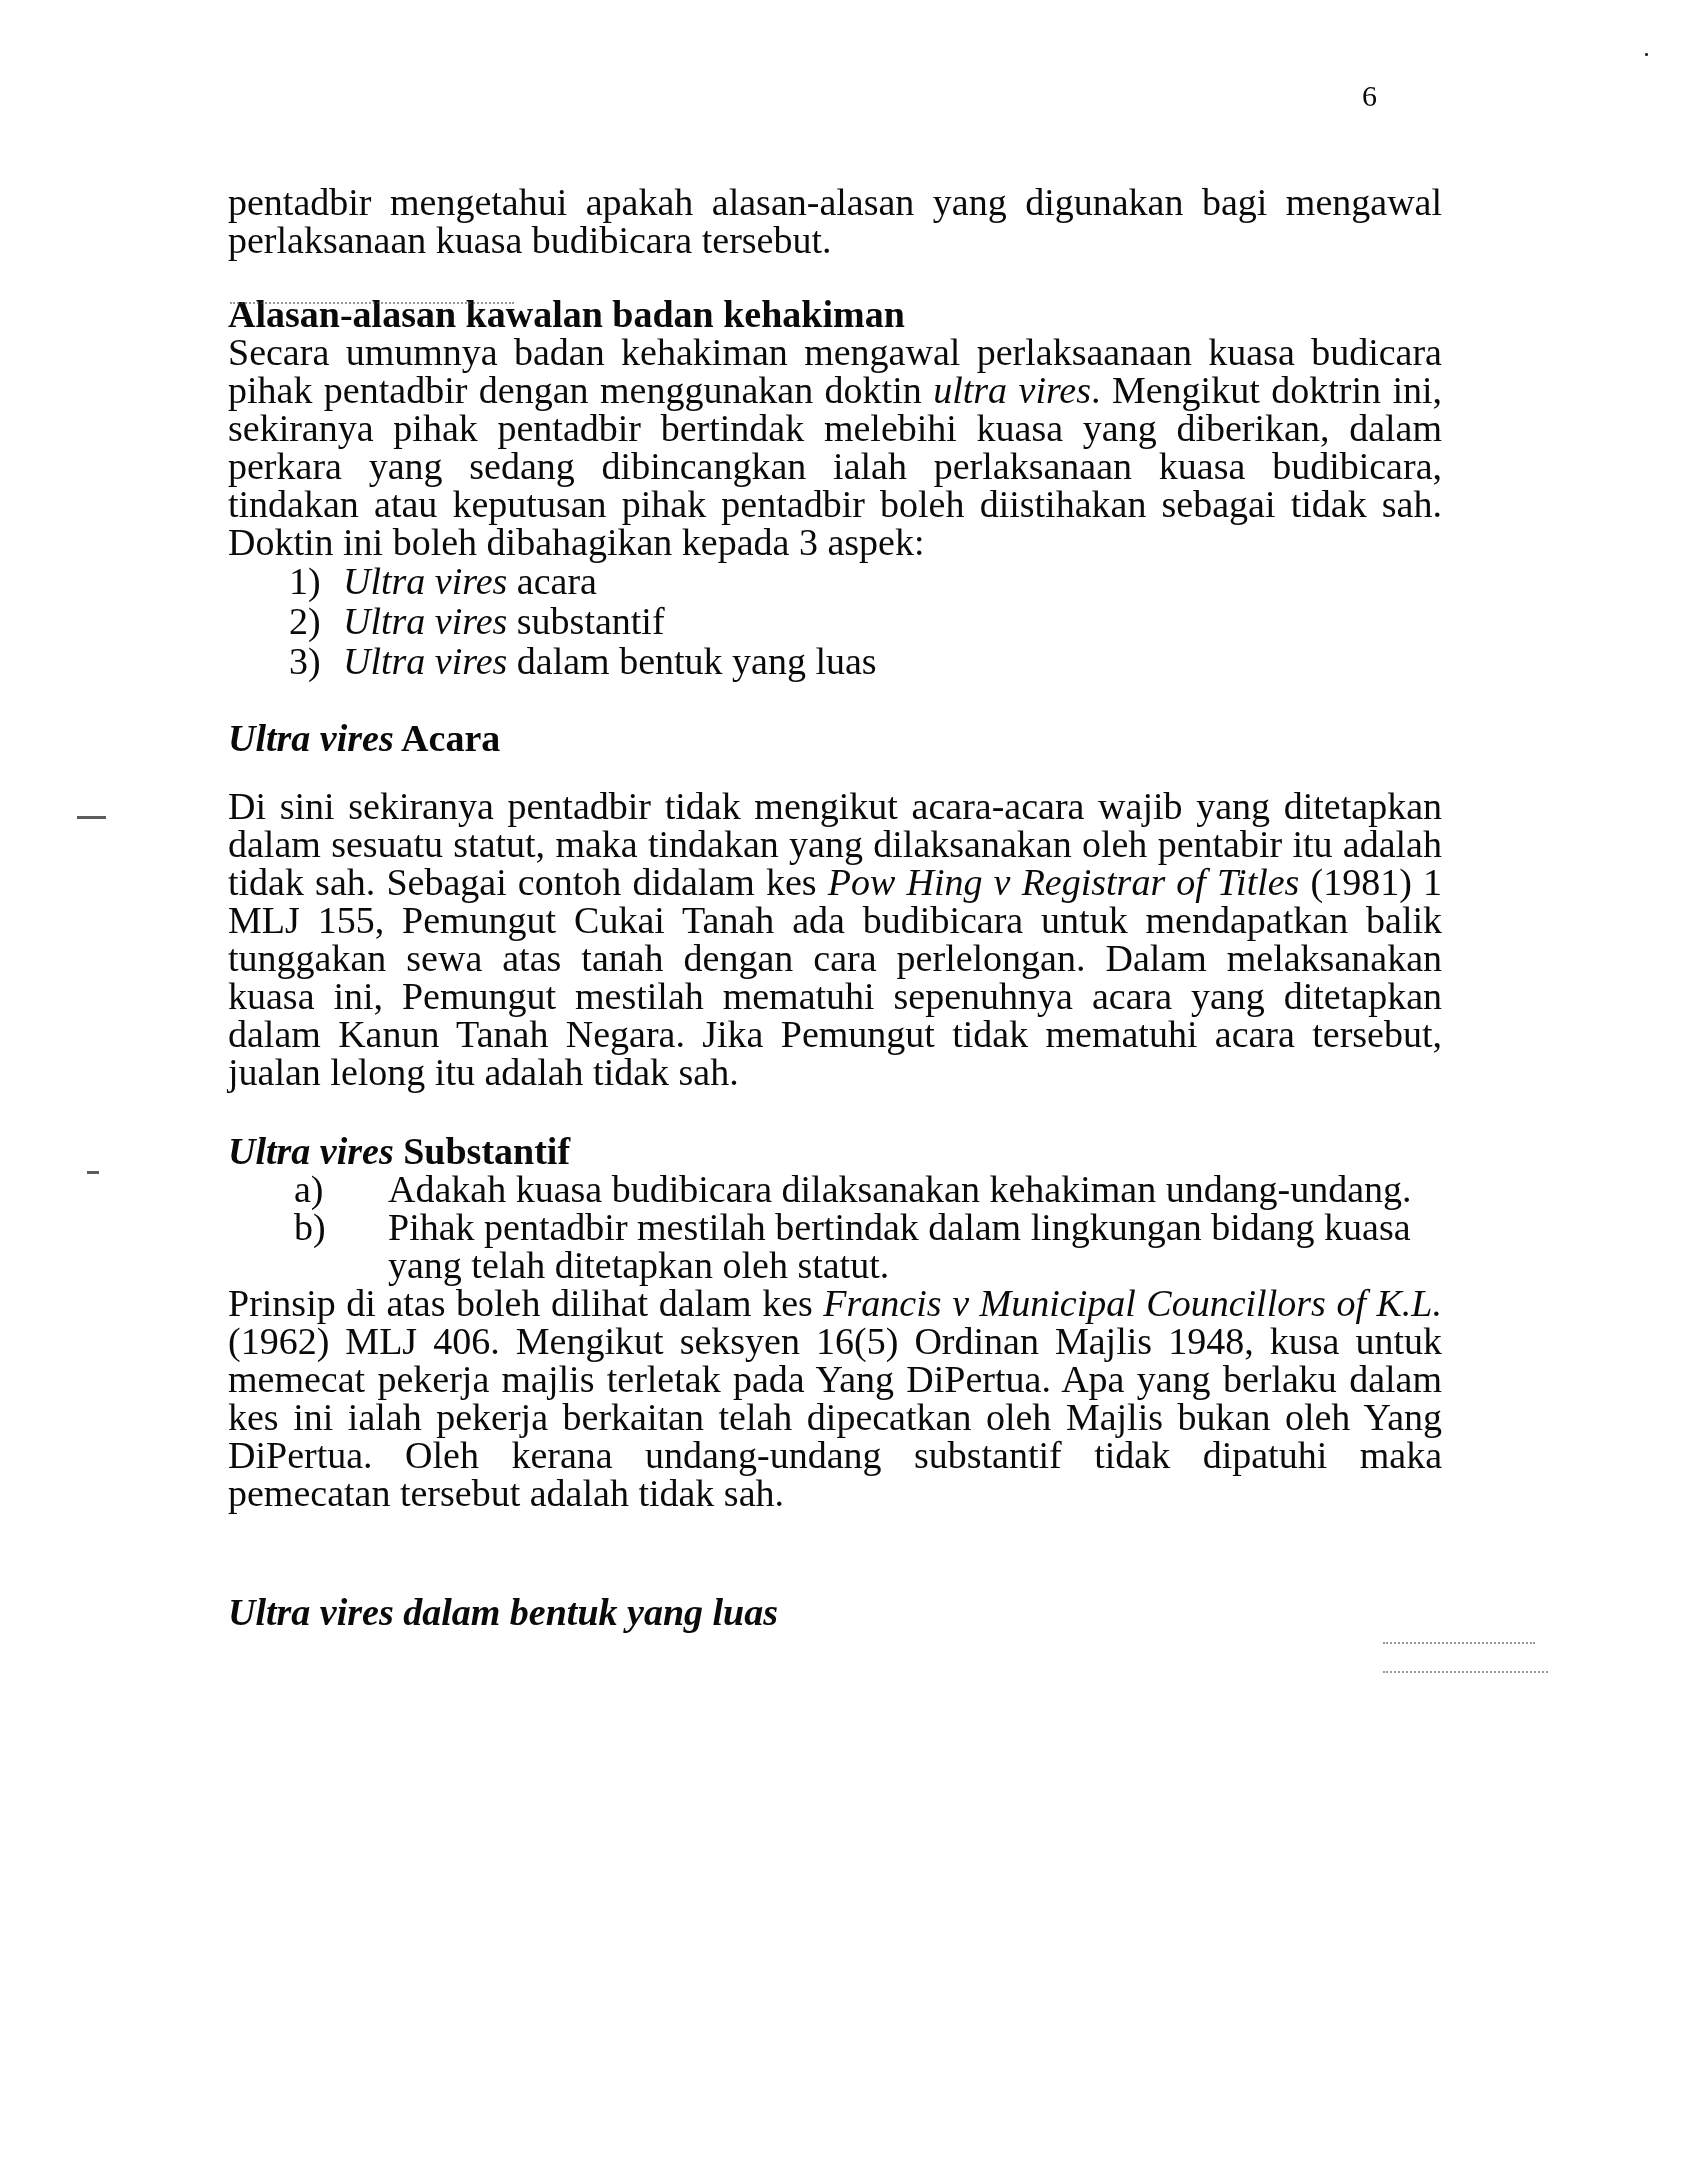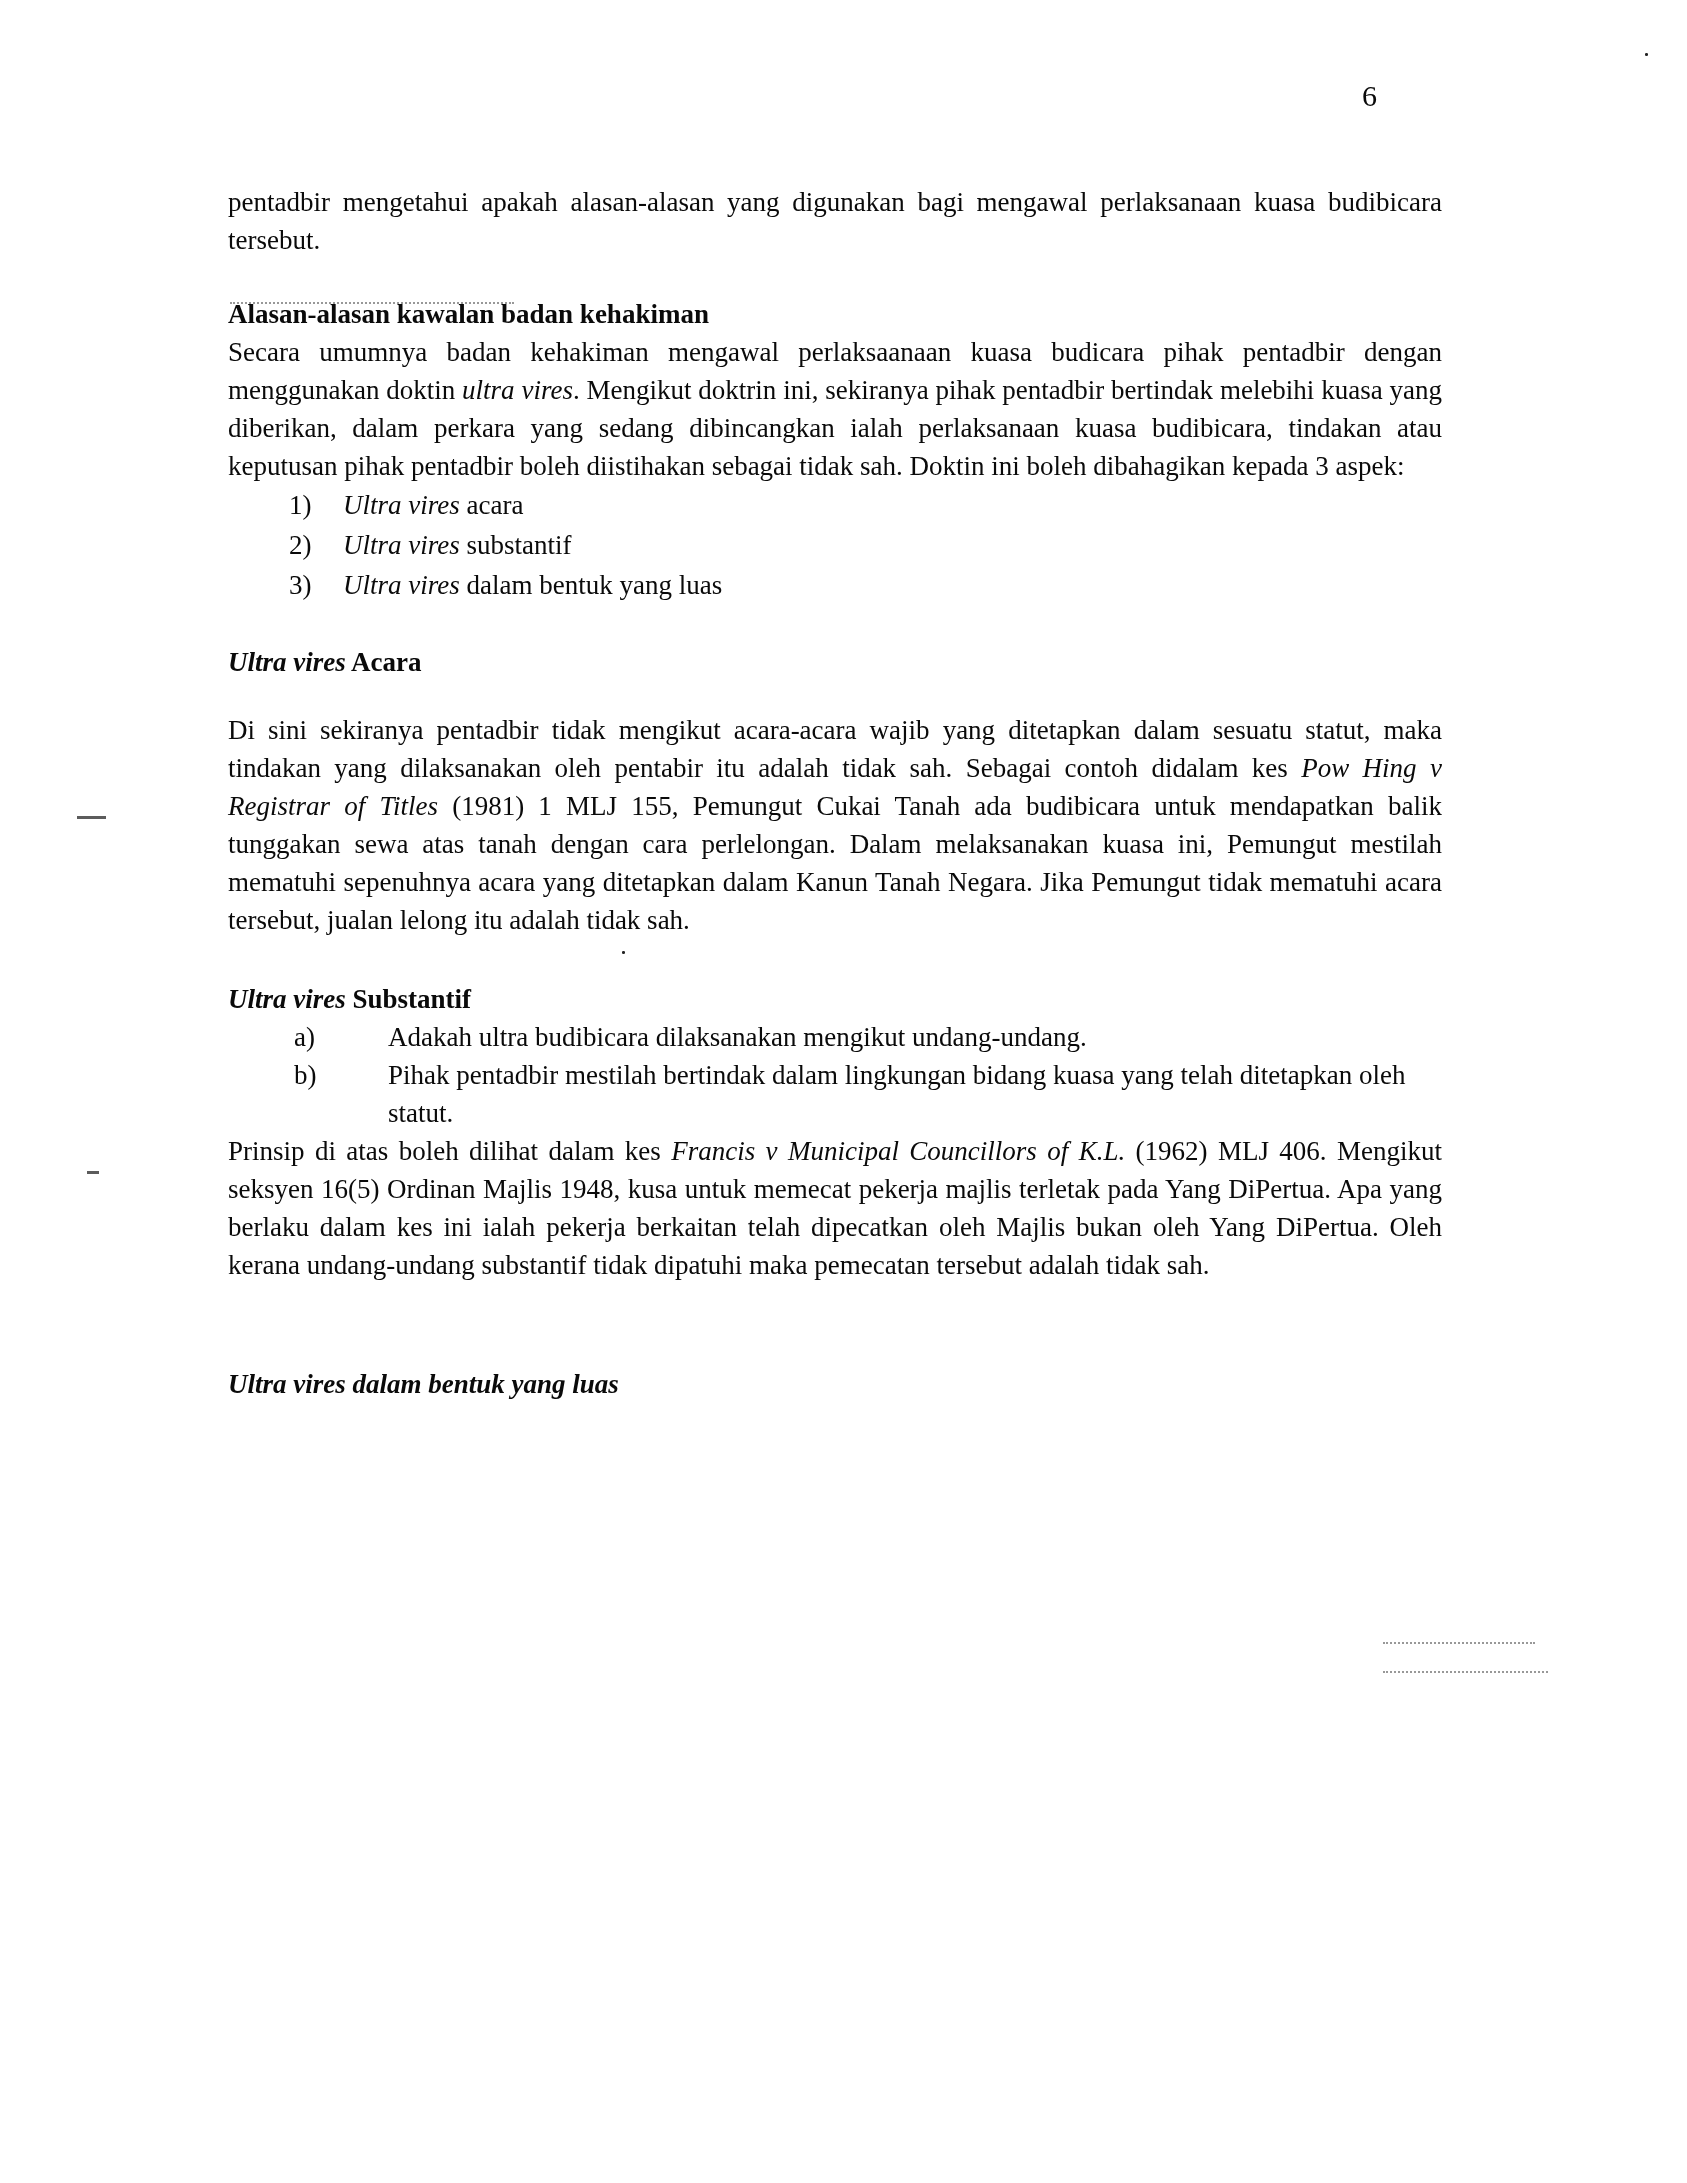--- a/index.html
+++ b/index.html
@@ -17,21 +17,21 @@
     left: 1362px;
     top: 81px;
     font-size: 30px;
     line-height: 1;
   }
   .text-column {
     position: absolute;
     left: 228px;
     top: 183px;
     width: 1214px;
-    font-size: 27px;
+    font-size: 38px;
     line-height: 38px;
     text-align: justify;
   }
   .para { margin: 0; }
   .run-i  { font-style: italic; }
   .run-b  { font-weight: bold; }
   .run-bi { font-weight: bold; font-style: italic; }
   .heading { font-weight: bold; text-align: left; }
 
   .m-heading-alasan     { margin-top: 36px; }
@@ -93,21 +93,21 @@
     <p class="para heading m-heading-acara"><span class="run-bi">Ultra vires</span><span class="run-b"> Acara</span></p>
 
     <p class="para m-para-acara"><span>Di sini sekiranya pentadbir tidak mengikut acara-acara wajib yang ditetapkan dalam sesuatu statut, maka tindakan yang dilaksanakan oleh pentabir itu adalah tidak sah. Sebagai contoh didalam kes </span><span class="run-i">Pow Hing v Registrar of Titles</span><span> (1981) 1 MLJ 155, Pemungut Cukai Tanah ada budibicara untuk mendapatkan balik tunggakan sewa atas tanah dengan cara perlelongan. Dalam melaksanakan kuasa ini, Pemungut mestilah mematuhi sepenuhnya acara yang ditetapkan dalam Kanun Tanah Negara. Jika Pemungut tidak mematuhi acara tersebut, jualan lelong itu adalah tidak sah.</span></p>
 
     <p class="para heading m-heading-substantif"><span class="run-bi">Ultra vires</span><span class="run-b"> Substantif</span></p>
 
 
     <ol class="list list-substantif m-list-substantif">
       <li>
         <span class="marker">a)</span>
-        <span class="text"><span>Adakah ultra budibicara dilaksanakan mengikut undang-undang.</span></span>
+        <span class="text"><span>Adakah kuasa budibicara dilaksanakan kehakiman undang-undang.</span></span>
       </li>
       <li>
         <span class="marker">b)</span>
         <span class="text"><span>Pihak pentadbir mestilah bertindak dalam lingkungan bidang kuasa yang telah ditetapkan oleh statut.</span></span>
       </li>
     </ol>
 
     <p class="para m-para-prinsip"><span>Prinsip di atas boleh dilihat dalam kes </span><span class="run-i">Francis v Municipal Councillors of K.L.</span><span> (1962) MLJ 406. Mengikut seksyen 16(5) Ordinan Majlis 1948, kusa untuk memecat pekerja majlis terletak pada Yang DiPertua. Apa yang berlaku dalam kes ini ialah pekerja berkaitan telah dipecatkan oleh Majlis bukan oleh Yang DiPertua. Oleh kerana undang-undang substantif tidak dipatuhi maka pemecatan tersebut adalah tidak sah.</span></p>
 
     <p class="para heading m-heading-luas"><span class="run-bi">Ultra vires dalam bentuk yang luas</span></p>

